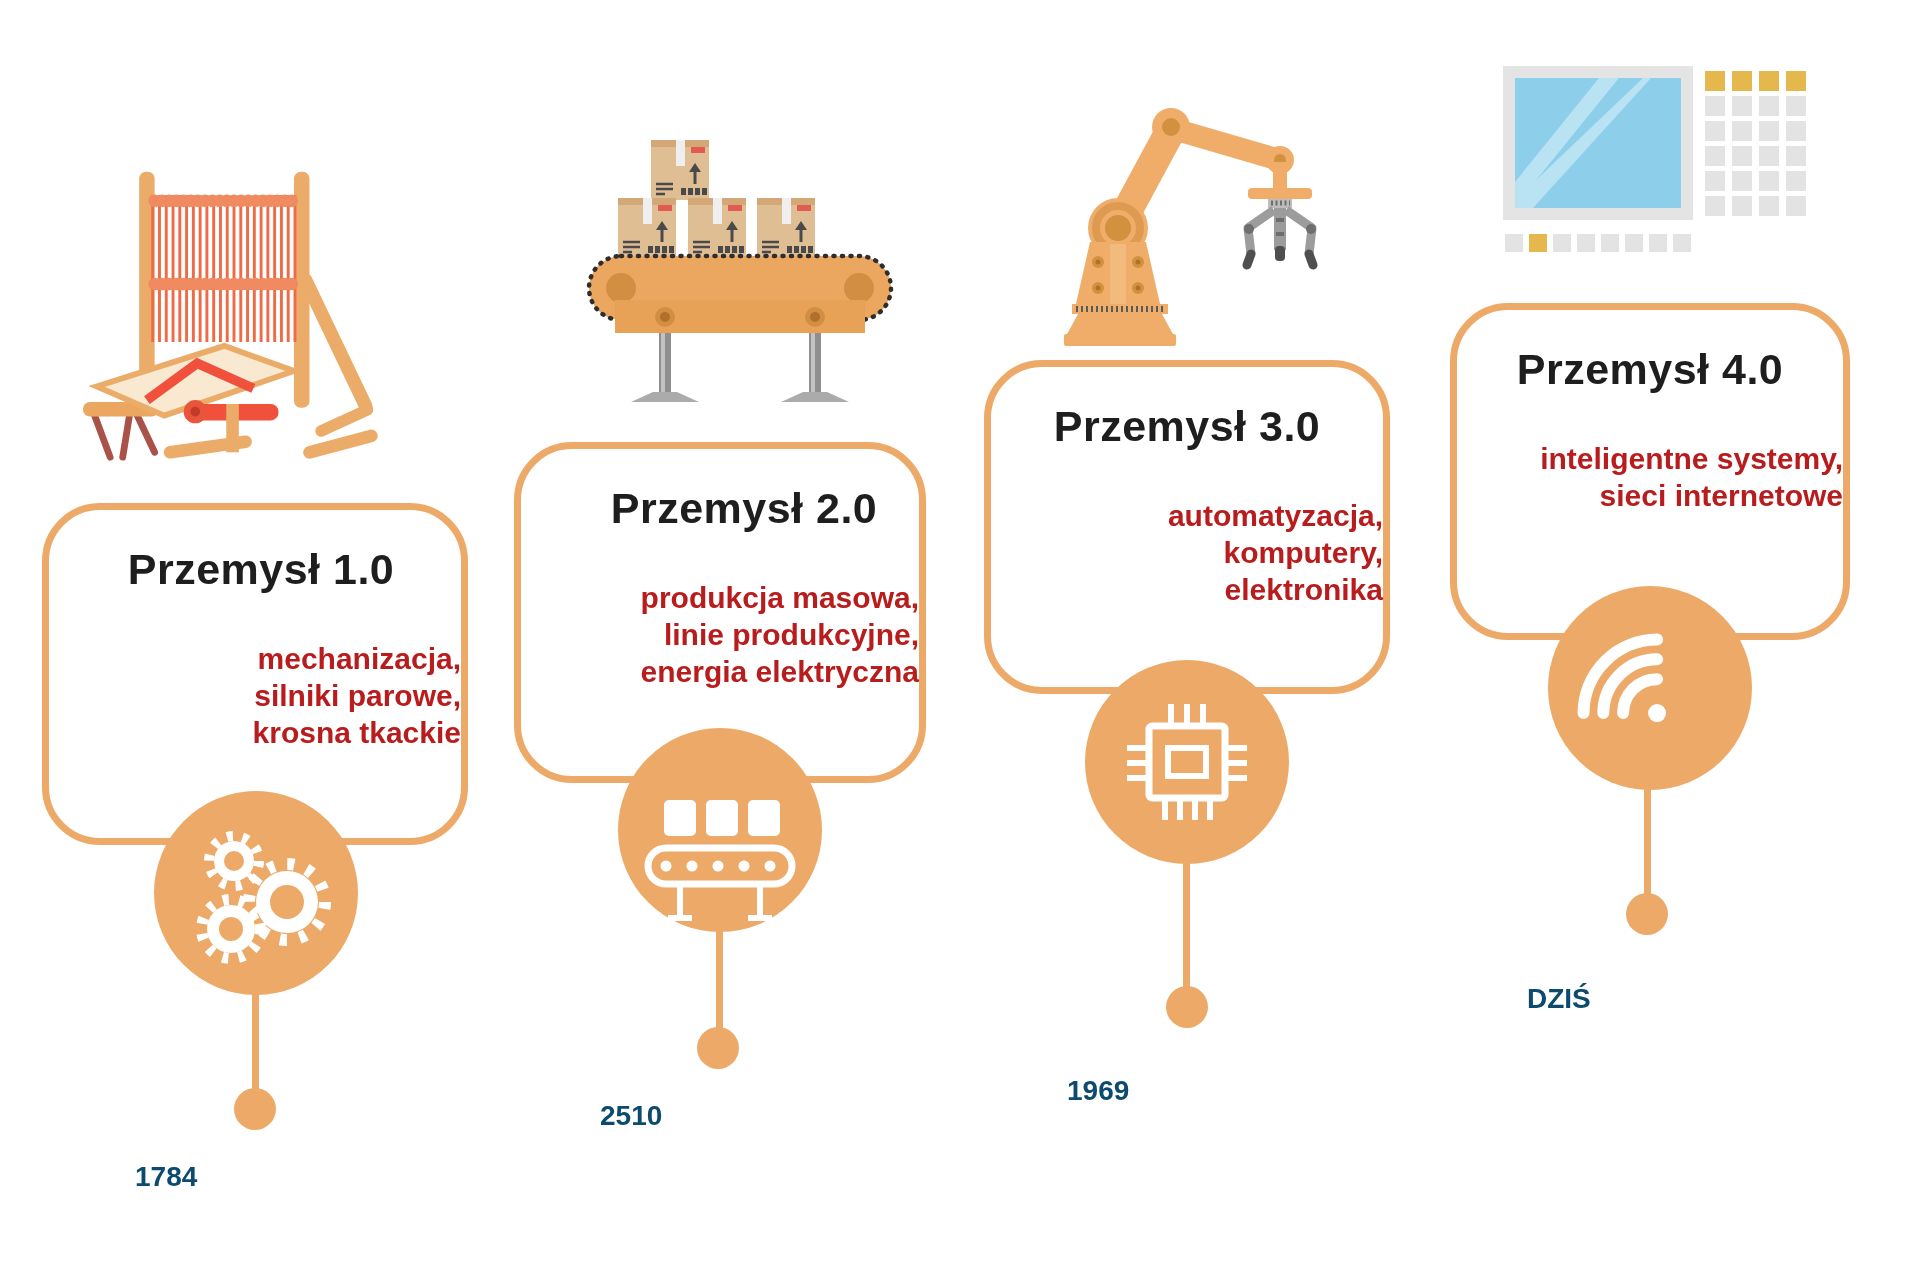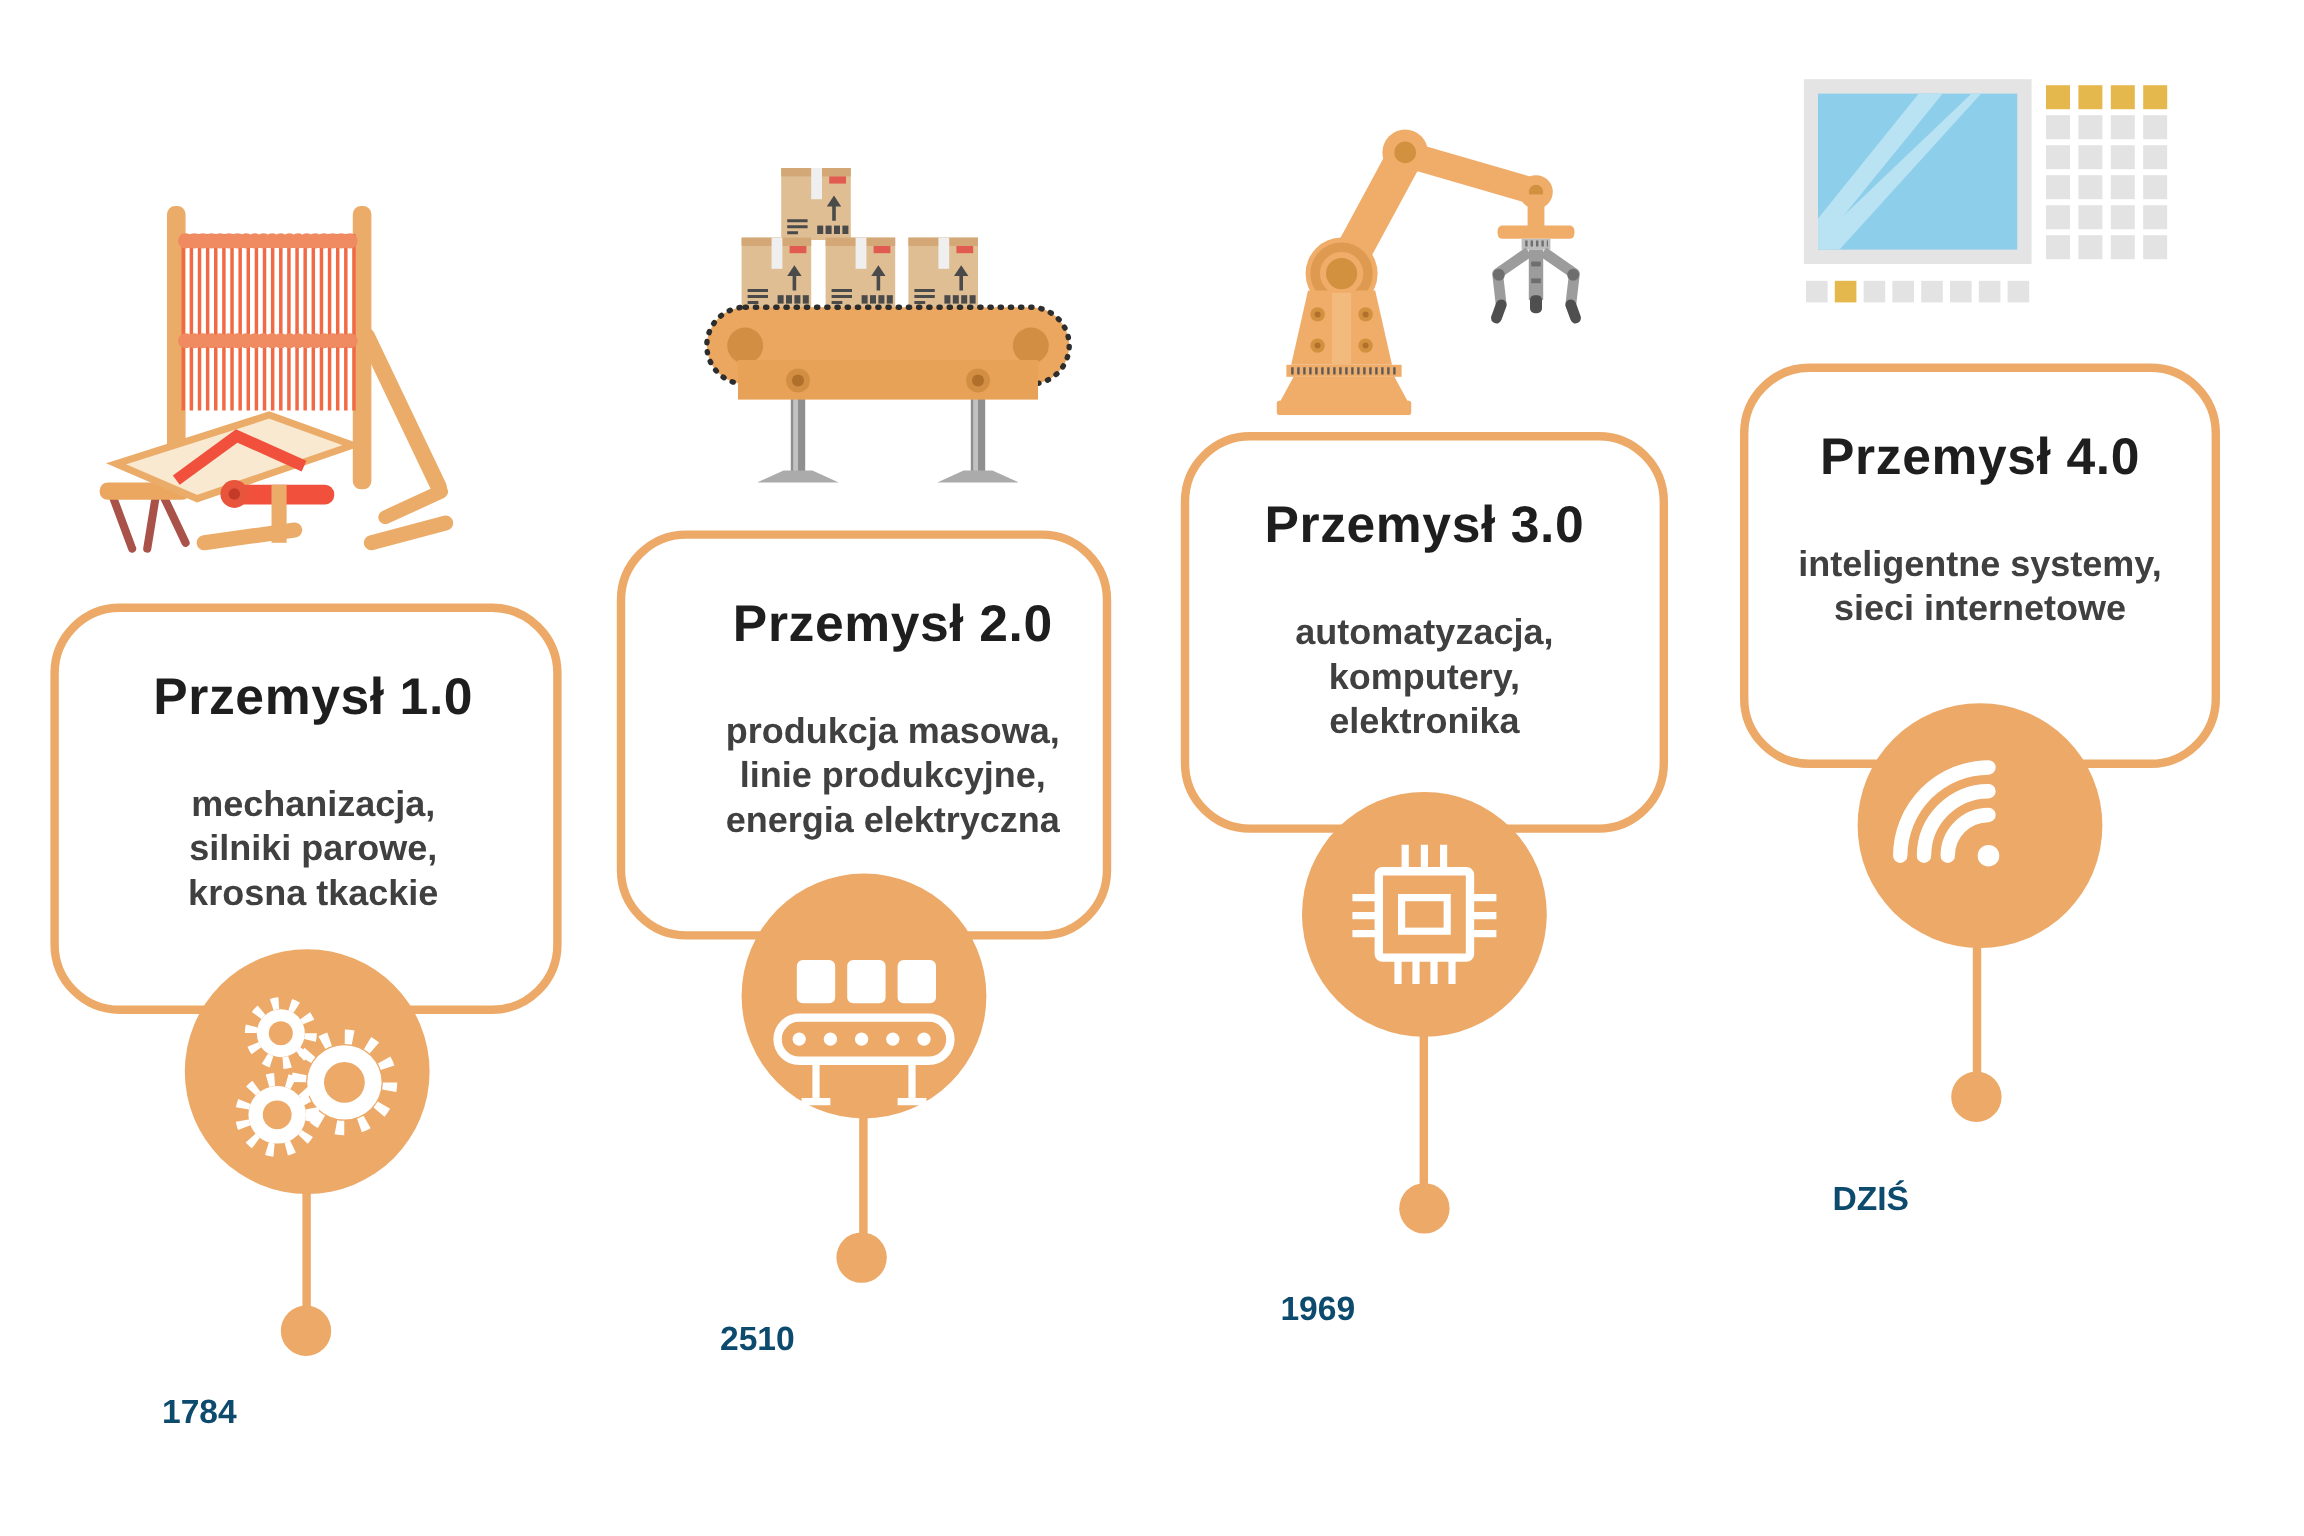--- a/index.html
+++ b/index.html
@@ -4,22 +4,22 @@
 <style>
   html,body{margin:0;padding:0;background:#ffffff;}
   body{width:1920px;height:1280px;font-family:"Liberation Sans", sans-serif;}
   .canvas{position:relative;width:1920px;height:1280px;overflow:hidden;background:#fff;}
   .illustration{position:absolute;}
   .illustration svg{display:block;width:100%;height:100%;}
   .card{
     position:absolute;background:#fff;border:7px solid #ECA967;border-radius:58px;
     box-sizing:border-box;text-align:center;padding-top:34px;
   }
-  .card .title{margin:12px;font-size:43px;line-height:50px;font-weight:700;color:#1E1E1E;letter-spacing:.5px;}
-  .card .desc{margin:46px 0 0;font-size:30px;line-height:37px;font-weight:700;color:#404040;white-space:pre-line;}
+  .card .title{margin:0;font-size:43px;line-height:50px;font-weight:700;color:#1E1E1E;letter-spacing:.5px;}
+  .card .desc{margin:46px 0 0;font-size:30px;line-height:37px;font-weight:700;color:#b91c1c;white-space:pre-line;text-align:right;}
   .icon-circle{position:absolute;width:204px;height:204px;border-radius:50%;background:#ECA967;}
   .icon-circle svg{display:block;width:204px;height:204px;}
   .stem{position:absolute;width:7px;background:#ECA967;}
   .dot{position:absolute;width:42px;height:42px;border-radius:50%;background:#ECA967;}
   .year{position:absolute;width:240px;font-size:28px;font-weight:700;color:#0c4a6e;}
 
   
   .s1 .card{left:42px;top:503px;width:426px;height:342px;padding-left:12px;}
   .s1 .illustration{left:78px;top:162px;width:312px;height:300px;}
   .s1 .icon-circle{left:154px;top:791px;}

